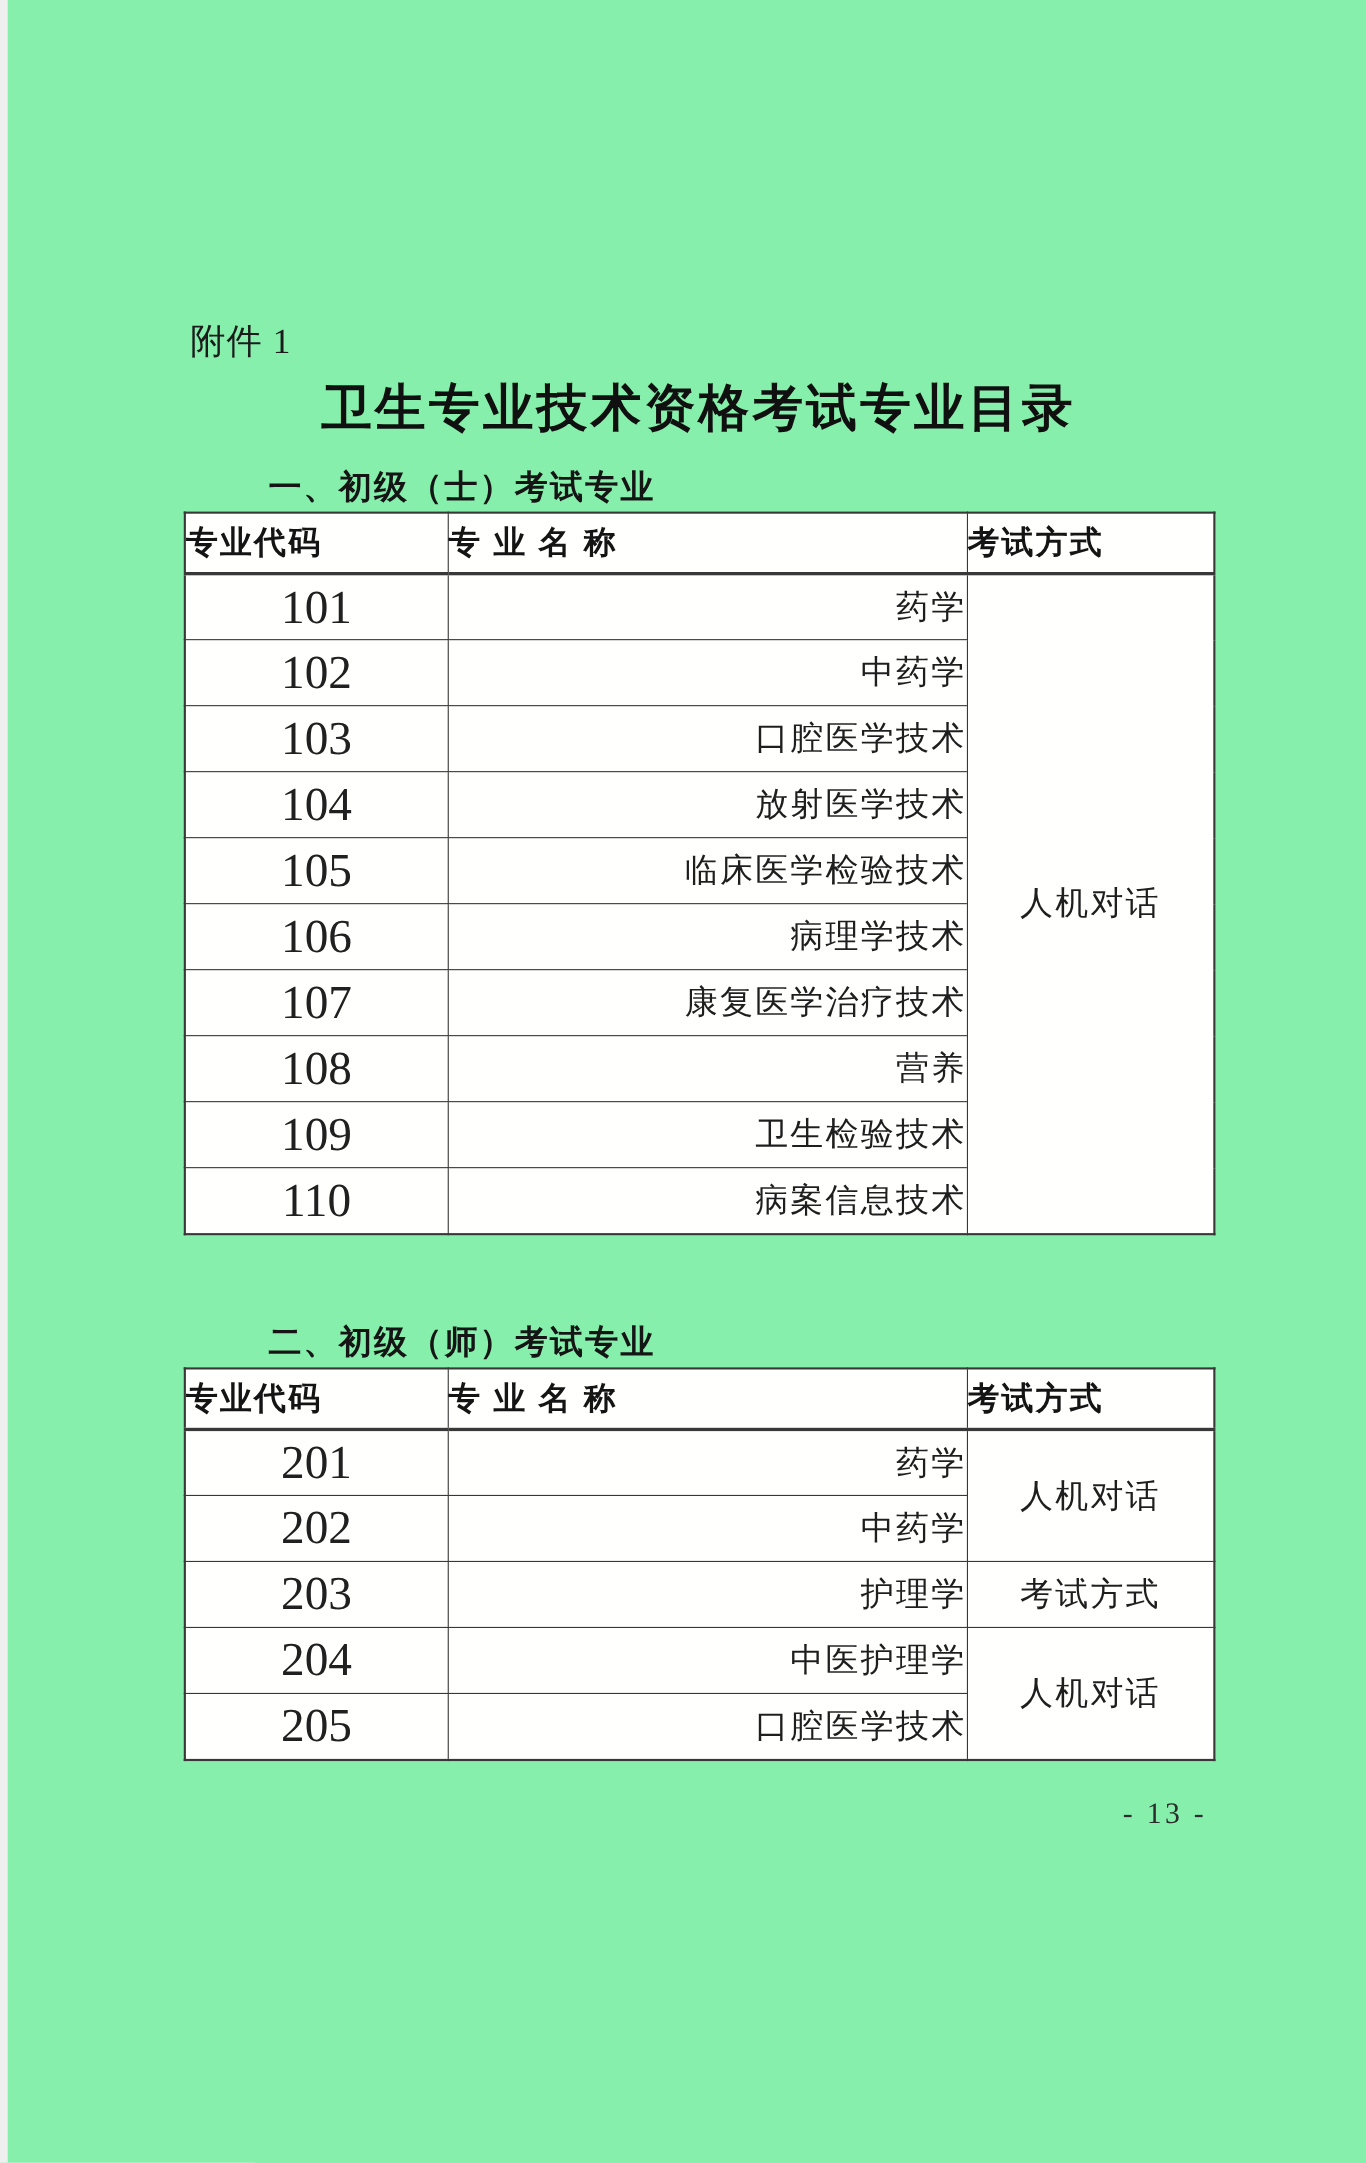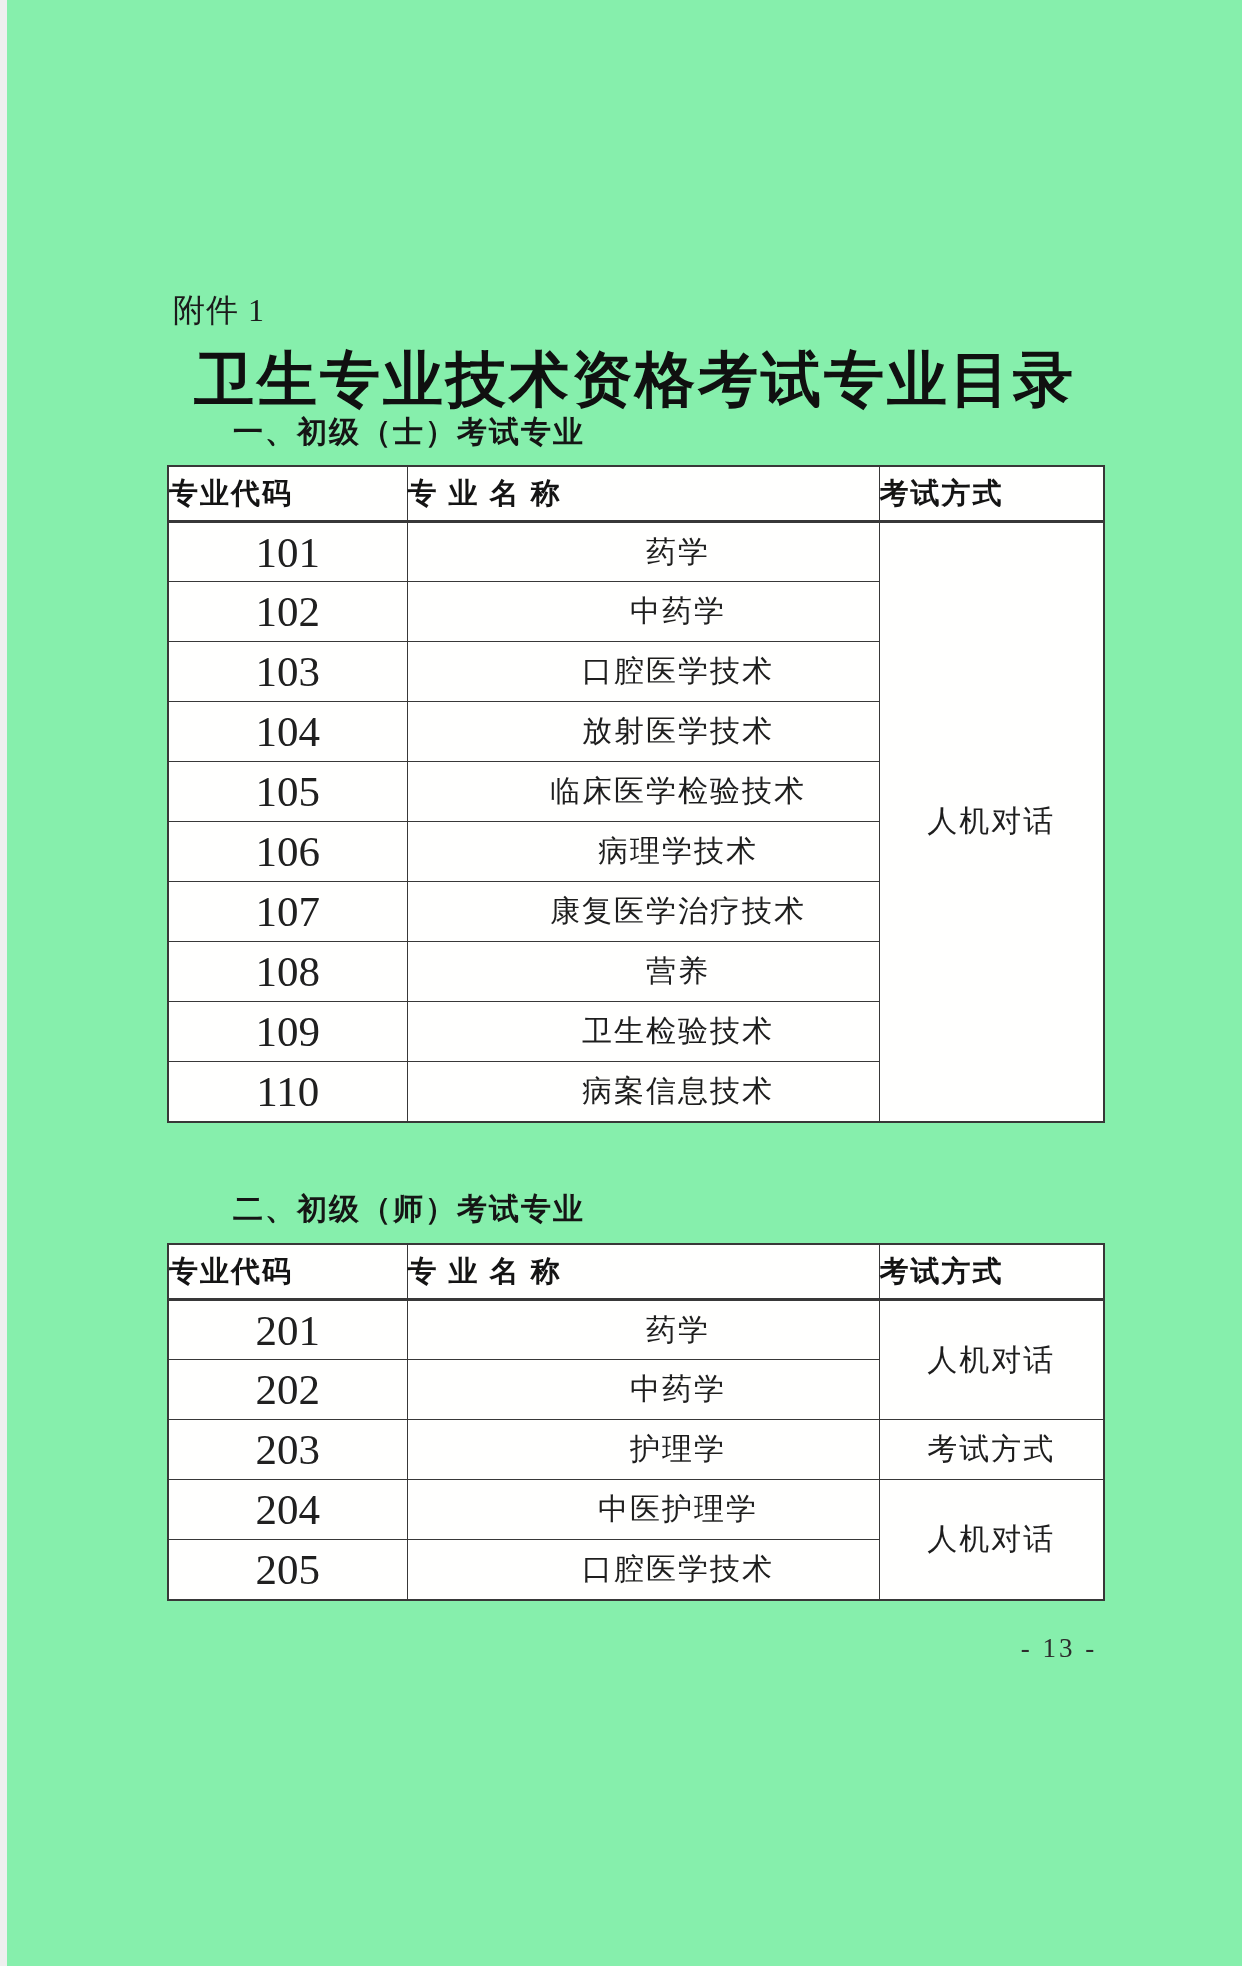--- a/index.html
+++ b/index.html
@@ -18,25 +18,25 @@
     background: #efefef;
   }
   .attachment {
     position: absolute; left: 173px; top: 289px;
     font-size: 32px; letter-spacing: 1px; color: #1b1b1b;
   }
   .title {
     position: absolute; left: 167px; top: 340px; width: 936px;
     margin: 0; text-align: center;
     font-family: "Liberation Sans", sans-serif;
-    font-weight: 700; font-size: 60px; letter-spacing: 3px;
+    font-weight: 700; font-size: 46px; letter-spacing: 3px;
     color: #101010;
   }
   .sec {
-    position: absolute; left: 233px; margin: 0;
+    position: absolute; left: 233px; margin: 11px;
     font-family: "Liberation Sans", sans-serif;
     font-weight: 700; font-size: 30px; letter-spacing: 2px;
     color: #151515;
   }
   .sec1 { top: 412px; }
   .sec2 { top: 1189px; }
   table.cat {
     position: absolute; left: 167px;
     border-collapse: collapse; table-layout: fixed;
     background: #fffffe;
@@ -54,21 +54,21 @@
     letter-spacing: 2px;
     white-space: pre;
   }
   .cat tbody tr { height: 60px; }
   .cat td.code {
     text-align: center;
     font-family: "Liberation Serif", serif;
     font-size: 43px; color: #202020;
   }
   .cat td.name {
-    text-align: center; padding-left: 70px;
+    text-align: right; padding-left: 70px;
     font-size: 30px; color: #1e1e1e;
     letter-spacing: 2px;
   }
   .cat td.method {
     text-align: center; font-size: 30px; color: #1e1e1e;
     letter-spacing: 2px;
   }
   .pageno {
     position: absolute; left: 1003px; top: 1633px; width: 112px;
     text-align: center;

